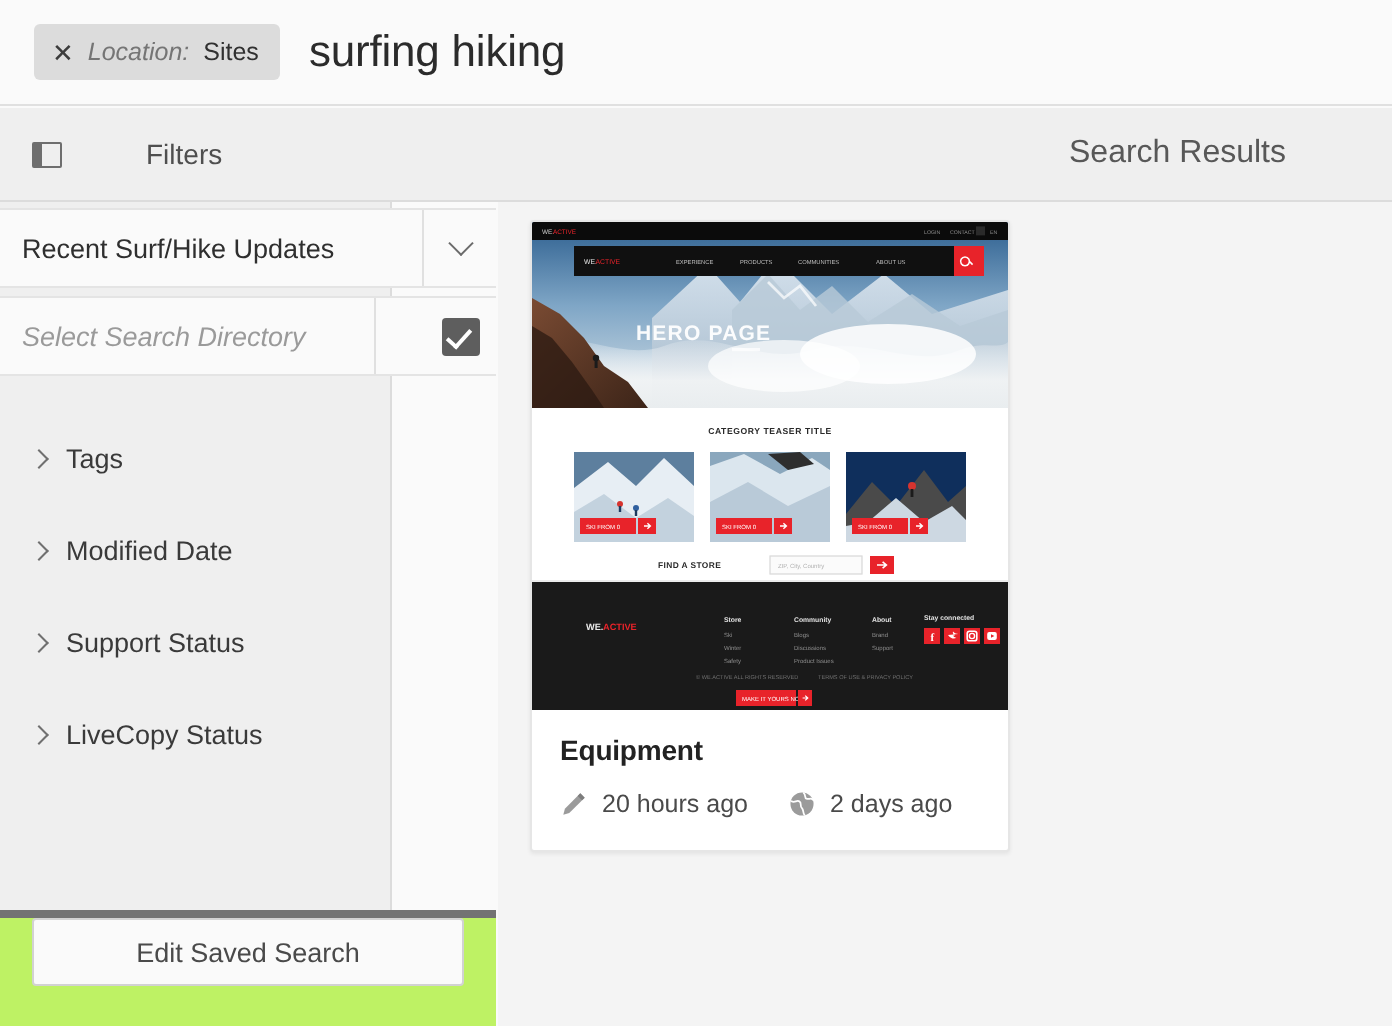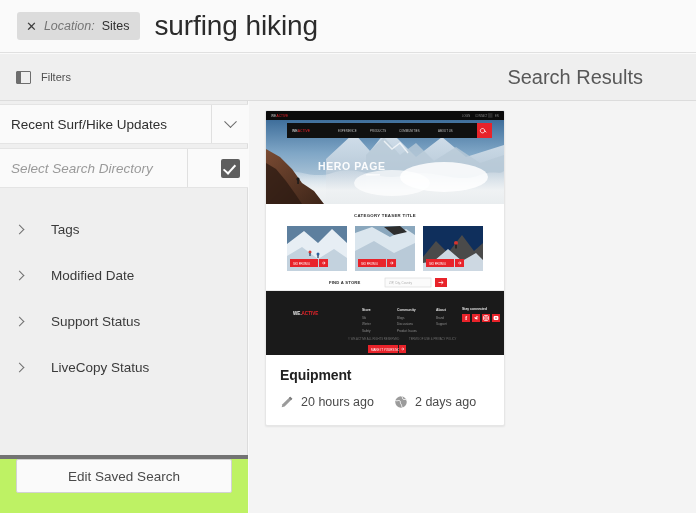--- a/index.html
+++ b/index.html
@@ -26,21 +26,21 @@
     font-size: 12.5px; color: #4a4a4a;
     cursor: pointer; white-space: nowrap;
   }
   .loc-x {
     font-size: 13px; color: #3c3c3c; line-height: 1;
     font-weight: 400; display: inline-block;
   }
   .loc-label { font-style: italic; color: #757575; }
   .loc-val { color: #303030; }
   .search-term {
-    margin-left: 14px; font-size: 28px; color: #2b2b2b;
+    margin-left: 14px; font-size: 22px; color: #2b2b2b;
     font-weight: 400; letter-spacing: -0.1px;
   }
 
   
   .subheader {
     position: absolute; left: 0; top: 54px; width: 696px; height: 47px;
     background: #efefef;
     border-bottom: 1px solid #dcdcdc;
   }
   .subheader .filters-side {
@@ -52,30 +52,30 @@
     border-radius: 1px; position: relative; flex: none;
   }
   .panel-icon::before {
     content: ""; position: absolute; left: 0; top: 0; bottom: 0; width: 4px;
     background: #6e6e6e;
   }
   .panel-icon::after {
     content: ""; position: absolute; left: 5.5px; top: 1.5px;
     width: 0; height: 0;
   }
-  .filters-title { font-size: 11px; color: #4f4f4f; }
+  .filters-title { font-size: 14px; color: #4f4f4f; margin-left: 32px; }
   .results-title {
     position: absolute; right: 53px; top: 0; height: 100%;
     display: flex; align-items: center;
-    font-size: 20px; color: #585858;
+    font-size: 16px; color: #585858;
   }
 
   
   .sidebar {
-    position: absolute; left: 0; top: 101px; width: 248px; height: 412px;
+    position: absolute; left: 0; top: 101px; width: 196px; height: 412px;
     background: #efefef;
     border-right: 1px solid #dcdcdc;
   }
   .field-row {
     position: relative; width: 248px; height: 40px;
     background: #fafafa;
     border-top: 1px solid #e4e4e4;
     border-bottom: 1px solid #e4e4e4;
     display: flex; align-items: stretch;
   }
@@ -103,21 +103,21 @@
   }
   .checkbox-on::after {
     content: ""; position: absolute; left: 5.5px; top: 3px;
     width: 5px; height: 10px;
     border-right: 2px solid #fff; border-bottom: 2px solid #fff;
     transform: rotate(42deg);
   }
 
   .accordion { margin-top: 18px; }
   .acc-item {
-    display: flex; align-items: center; gap: 28px;
+    display: flex; align-items: center; gap: 10px;
     height: 46px; padding-left: 16px; cursor: pointer;
   }
   .chev-right {
     width: 7px; height: 7px; flex: none;
     border-right: 1.7px solid #707070; border-top: 1.7px solid #707070;
     transform: rotate(45deg);
   }
   .acc-label { font-size: 13.5px; color: #3a3a3a; }
 
   .saved-search-wrap {

